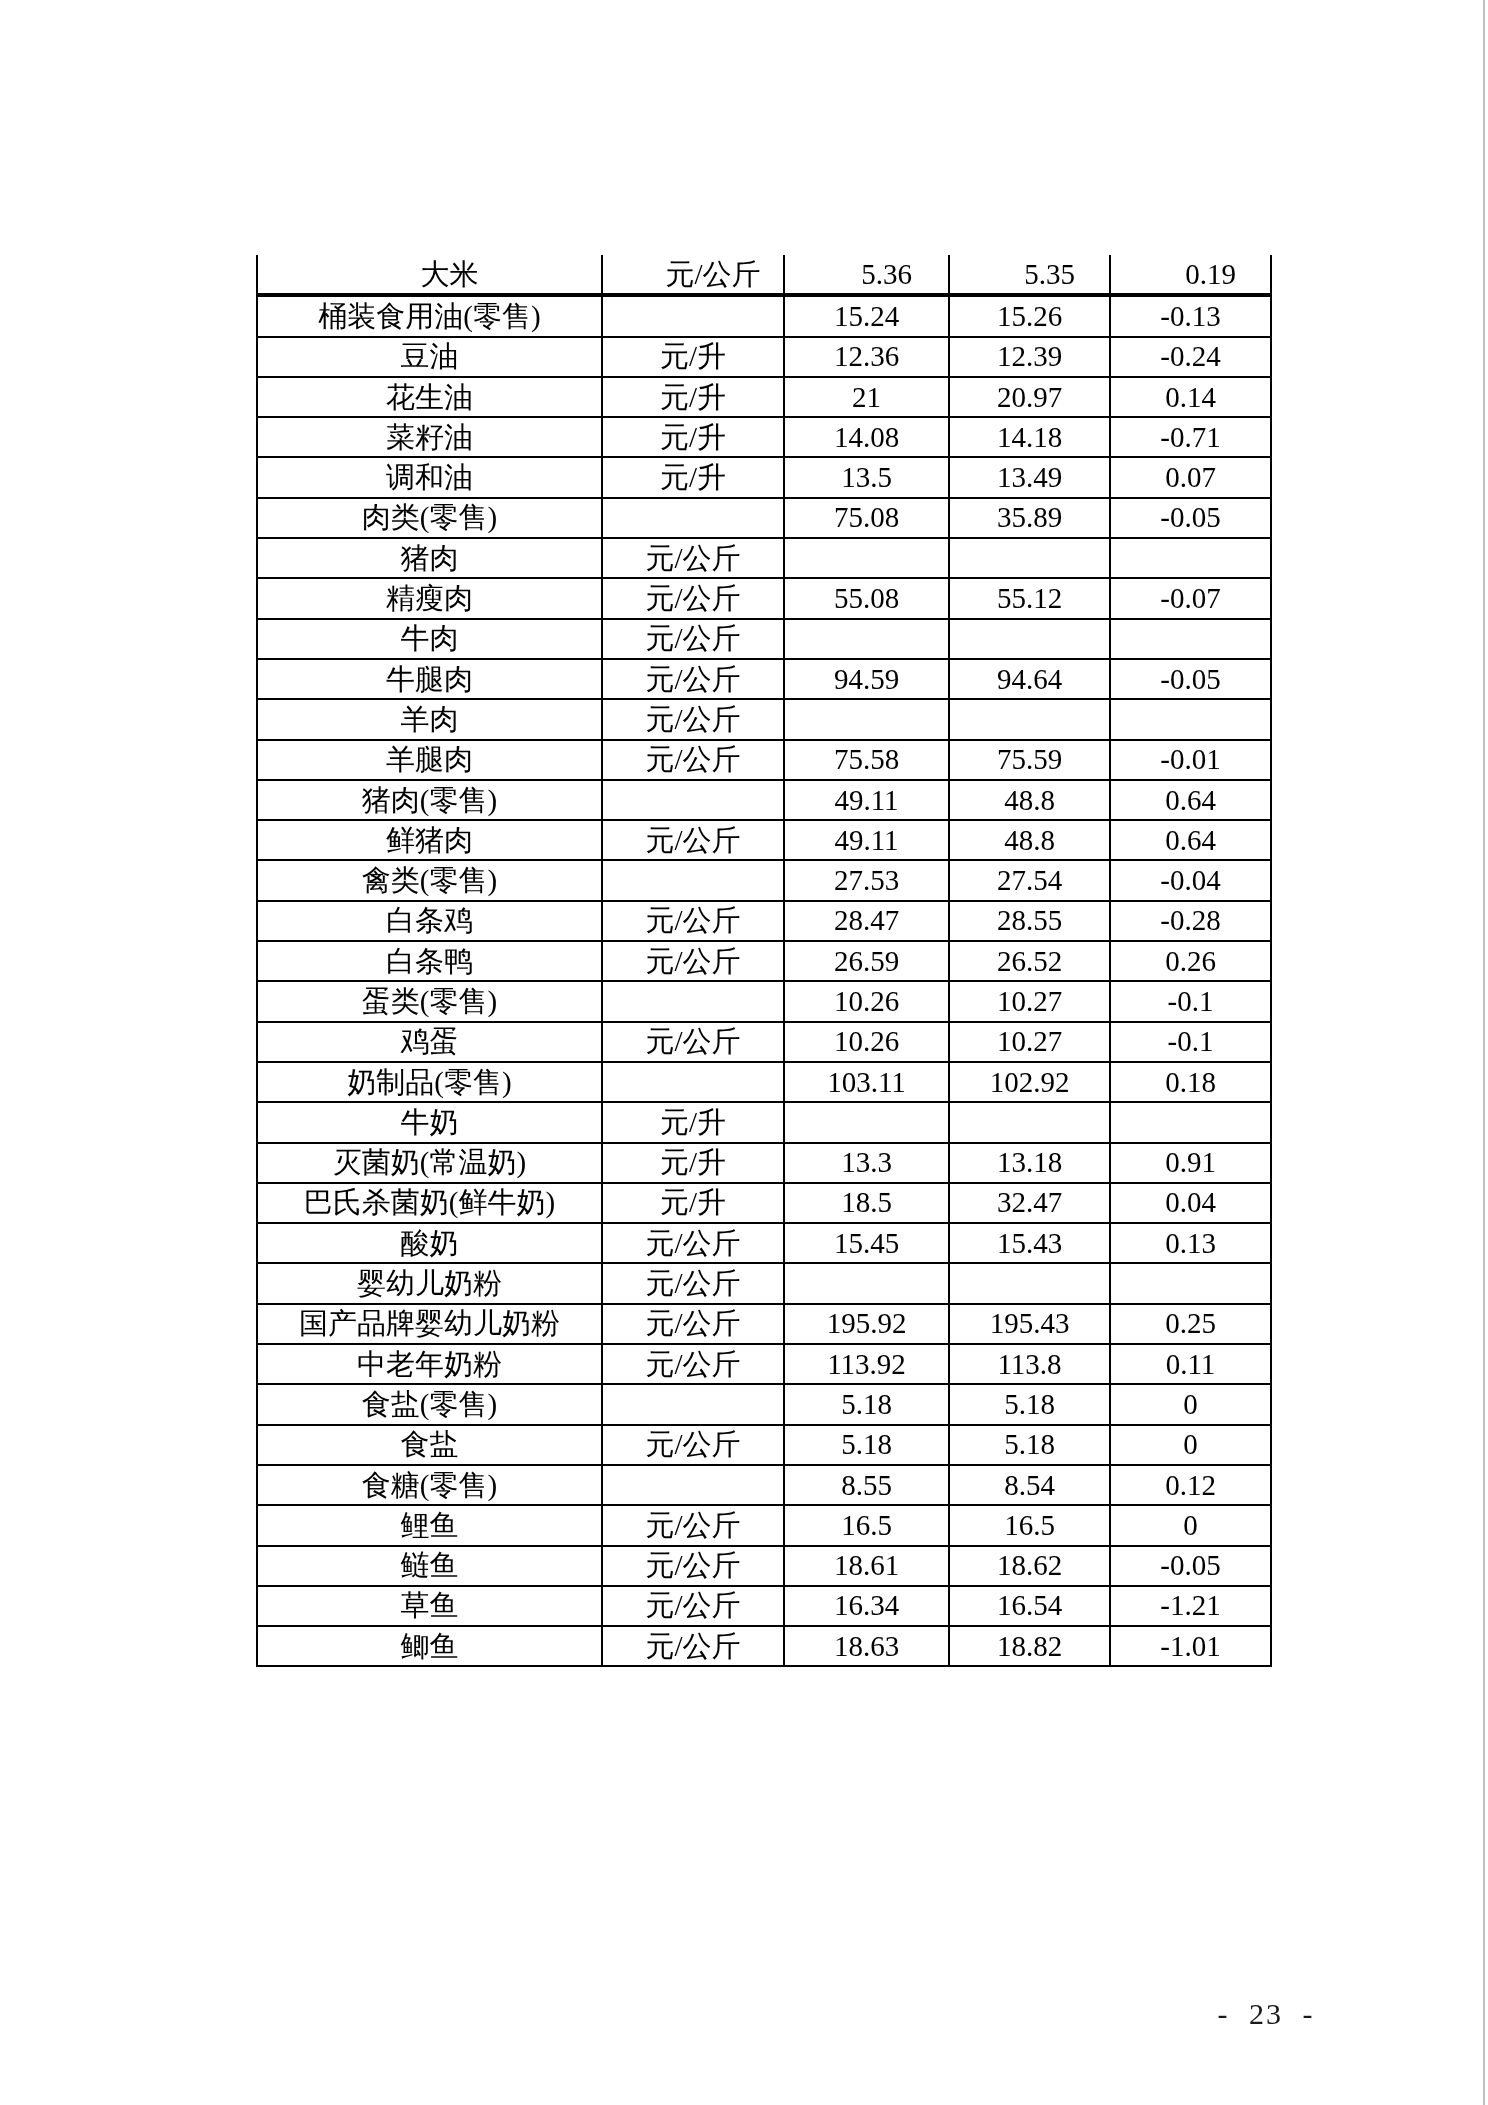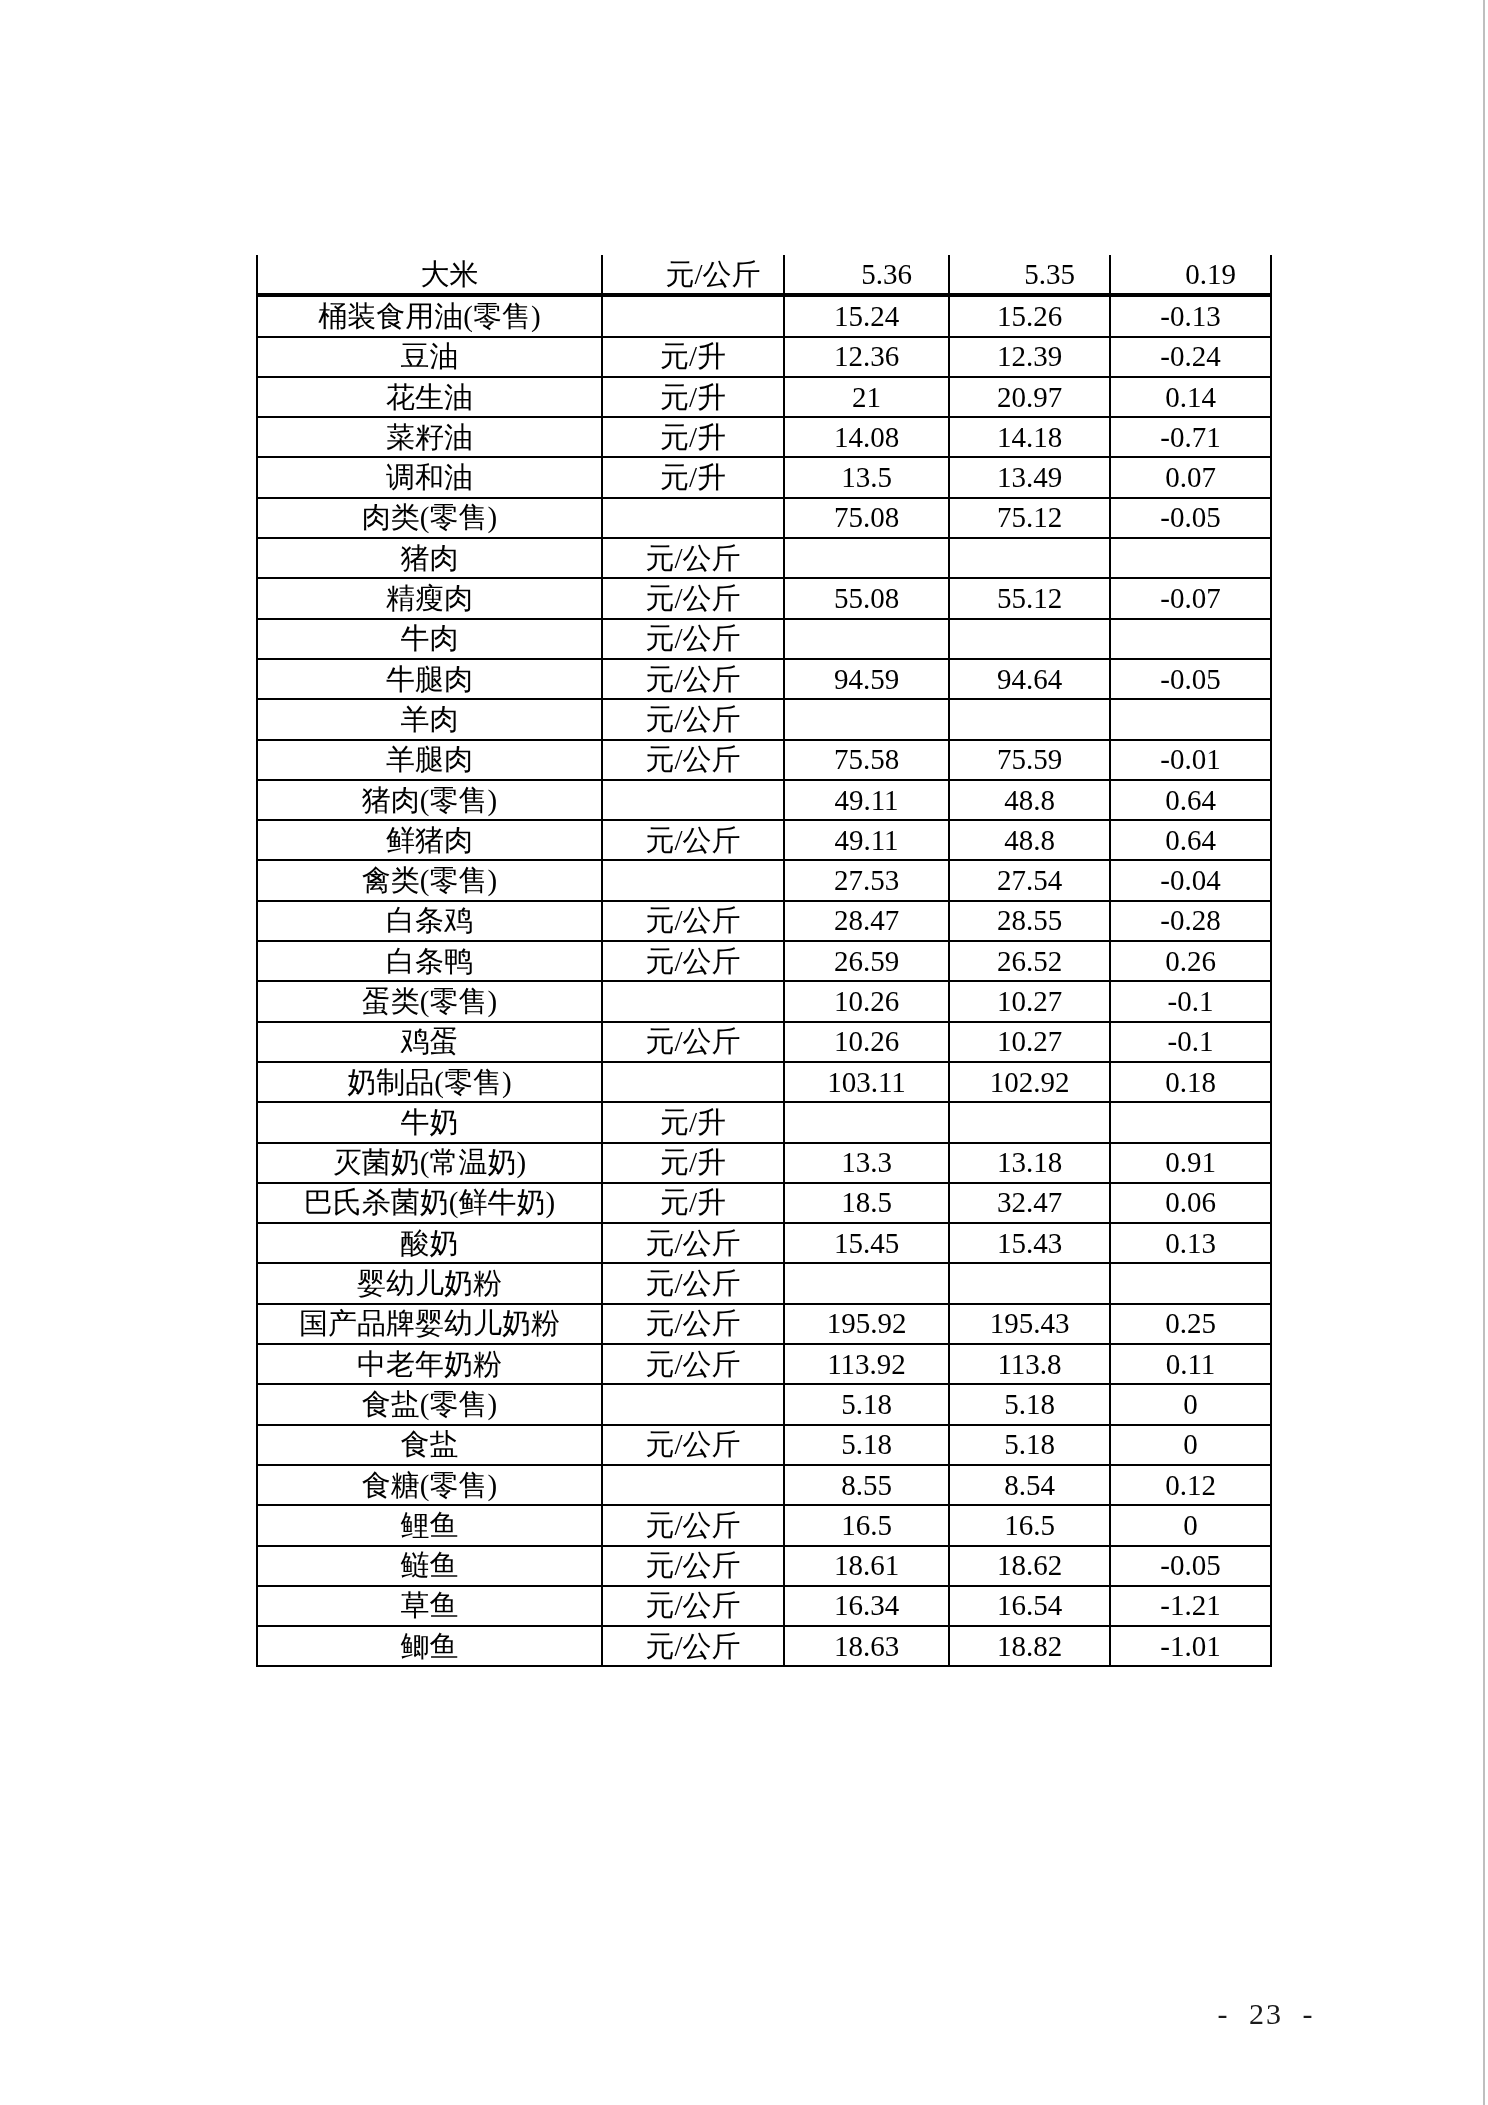--- a/index.html
+++ b/index.html
@@ -125,21 +125,21 @@
           <td>调和油</td>
           <td>元/升</td>
           <td>13.5</td>
           <td>13.49</td>
           <td>0.07</td>
         </tr>
         <tr>
           <td>肉类(零售)</td>
           <td></td>
           <td>75.08</td>
-          <td>75.12</td>
+          <td>35.89</td>
           <td>-0.05</td>
         </tr>
         <tr>
           <td>猪肉</td>
           <td>元/公斤</td>
           <td></td>
           <td></td>
           <td></td>
         </tr>
         <tr>
@@ -245,21 +245,21 @@
           <td>元/升</td>
           <td>13.3</td>
           <td>13.18</td>
           <td>0.91</td>
         </tr>
         <tr>
           <td>巴氏杀菌奶(鲜牛奶)</td>
           <td>元/升</td>
           <td>18.5</td>
           <td>32.47</td>
-          <td>0.06</td>
+          <td>0.04</td>
         </tr>
         <tr>
           <td>酸奶</td>
           <td>元/公斤</td>
           <td>15.45</td>
           <td>15.43</td>
           <td>0.13</td>
         </tr>
         <tr>
           <td>婴幼儿奶粉</td>

